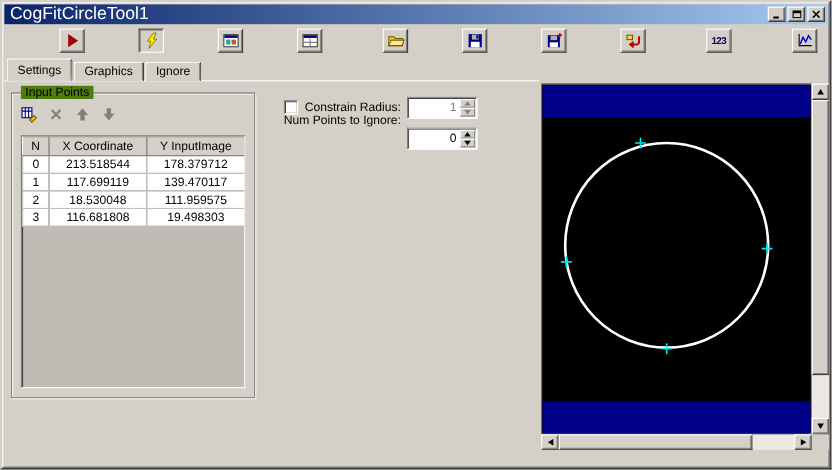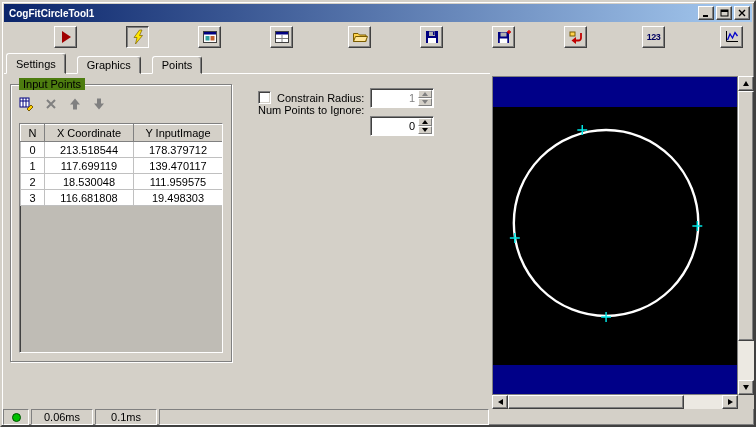--- a/index.html
+++ b/index.html
@@ -7,21 +7,21 @@
   body { font-family:"Liberation Sans", sans-serif; font-size:11px; color:#000; background:#d4d0c8; }
 
   .window { position:relative; width:756px; height:427px; background:#d4d0c8;
     border:2px solid; border-color:#d4d0c8 #404040 #404040 #d4d0c8;
     box-shadow: inset 1px 1px 0 #ffffff, inset -1px -1px 0 #808080; overflow:hidden; }
 
   
   .titlebar { position:absolute; left:2px; top:2px; width:748px; height:18px;
     background:linear-gradient(to right,#0a246a,#a6caf0);
     display:flex; align-items:center; padding:0 2px; }
-  .title-text { color:#fff; font-weight:bold; font-size:10px; padding-left:3px;
+  .title-text { color:#fff; font-weight:normal; font-size:16px; padding-left:3px;
     white-space:nowrap; }
   .title-btns { margin-left:auto; display:flex; gap:2px; }
   .cap-btn { width:16px; height:14px; background:#d4d0c8; border:1px solid;
     border-color:#ffffff #404040 #404040 #ffffff; box-shadow: inset -1px -1px 0 #808080;
     display:flex; align-items:center; justify-content:center; }
 
   
   .toolbar { position:absolute; left:4px; top:22px; height:26px; display:flex; align-items:center; }
   .tbtn3 { width:23px; height:22px; background:#d4d0c8; border:1px solid;
     border-color:#ffffff #404040 #404040 #ffffff; box-shadow: inset -1px -1px 0 #808080;
@@ -31,21 +31,21 @@
   .glyph-123 { font-size:9px; font-weight:bold; color:#000060; letter-spacing:-0.5px; }
   .glyph-help { font-size:12px; font-weight:bold; color:#000000; }
 
   
   .tabline { position:absolute; left:2px; top:71px; width:486px; height:2px;
     border-top:1px solid #ffffff; }
   .tabstrip { position:absolute; left:4px; top:51px; height:21px; display:flex;
     align-items:flex-end; z-index:2; }
   .tab { position:relative; background:#d4d0c8; height:18px; padding:2px 9px;
     border:1px solid; border-color:#ffffff #404040 transparent #ffffff;
-    box-shadow: inset -1px 0 0 #808080; border-radius:3px 3px 0 0; margin-right:11px; }
+    box-shadow: inset -1px 0 0 #808080; border-radius:3px 3px 0 0; margin-right:1px; }
   .tab.active { height:21px; padding-top:4px; z-index:3; border-bottom:1px solid #d4d0c8; }
 
   
   .groupbox { position:absolute; left:8px; top:82px; width:222px; height:278px;
     border:1px solid #808080; box-shadow: inset 1px 1px 0 #ffffff, 1px 1px 0 #ffffff; }
   .group-legend { position:absolute; top:-7px; left:8px; background:#4d7c0f; padding:0 4px; }
   .mini-toolbar { position:absolute; left:6px; top:10px; display:flex; gap:4px; }
   .mini-btn { width:20px; height:18px; display:flex; align-items:center; justify-content:center; }
 
   .gridwrap { position:absolute; left:8px; top:38px; width:204px; height:230px;
@@ -223,21 +223,21 @@
     </div>
     <div class="tbtn3">
       <span class="glyph-help">?</span>
     </div>
   </div>
 
   <div class="tabline"></div>
   <div class="tabstrip">
     <div class="tab active">Settings</div>
     <div class="tab">Graphics</div>
-    <div class="tab">Points</div>
+    <div class="tab">Ignore</div>
   </div>
 
   <div class="groupbox">
     <span class="group-legend">Input Points</span>
     <div class="mini-toolbar">
       <div class="mini-btn">
         <svg width="16" height="16" viewBox="0 0 16 16">
             <rect x="1" y="2" width="9" height="9" fill="#ffffff" stroke="#000080"></rect>
             <line x1="1" y1="5" x2="10" y2="5" stroke="#000080"></line>
             <line x1="4" y1="2" x2="4" y2="11" stroke="#000080"></line>
@@ -359,22 +359,14 @@
     <div class="sc-btn hs-left">
         <span class="tri left"></span>
       </div>
     <div class="thumb hs-thumb"></div>
     <div class="sc-btn hs-right">
         <span class="tri right"></span>
       </div>
   </div>
   <div class="sc-corner"></div>
 
-  <div class="statusbar">
-    <div class="sb-panel sb-led-panel">
-      <span class="led" style="background: rgb(0, 192, 0);"></span>
-    </div>
-    <div class="sb-panel sb-time">0.06ms</div>
-    <div class="sb-panel sb-time">0.1ms</div>
-    <div class="sb-panel sb-long"></div>
-  </div>
 
 </div>
 
 </body></html>

